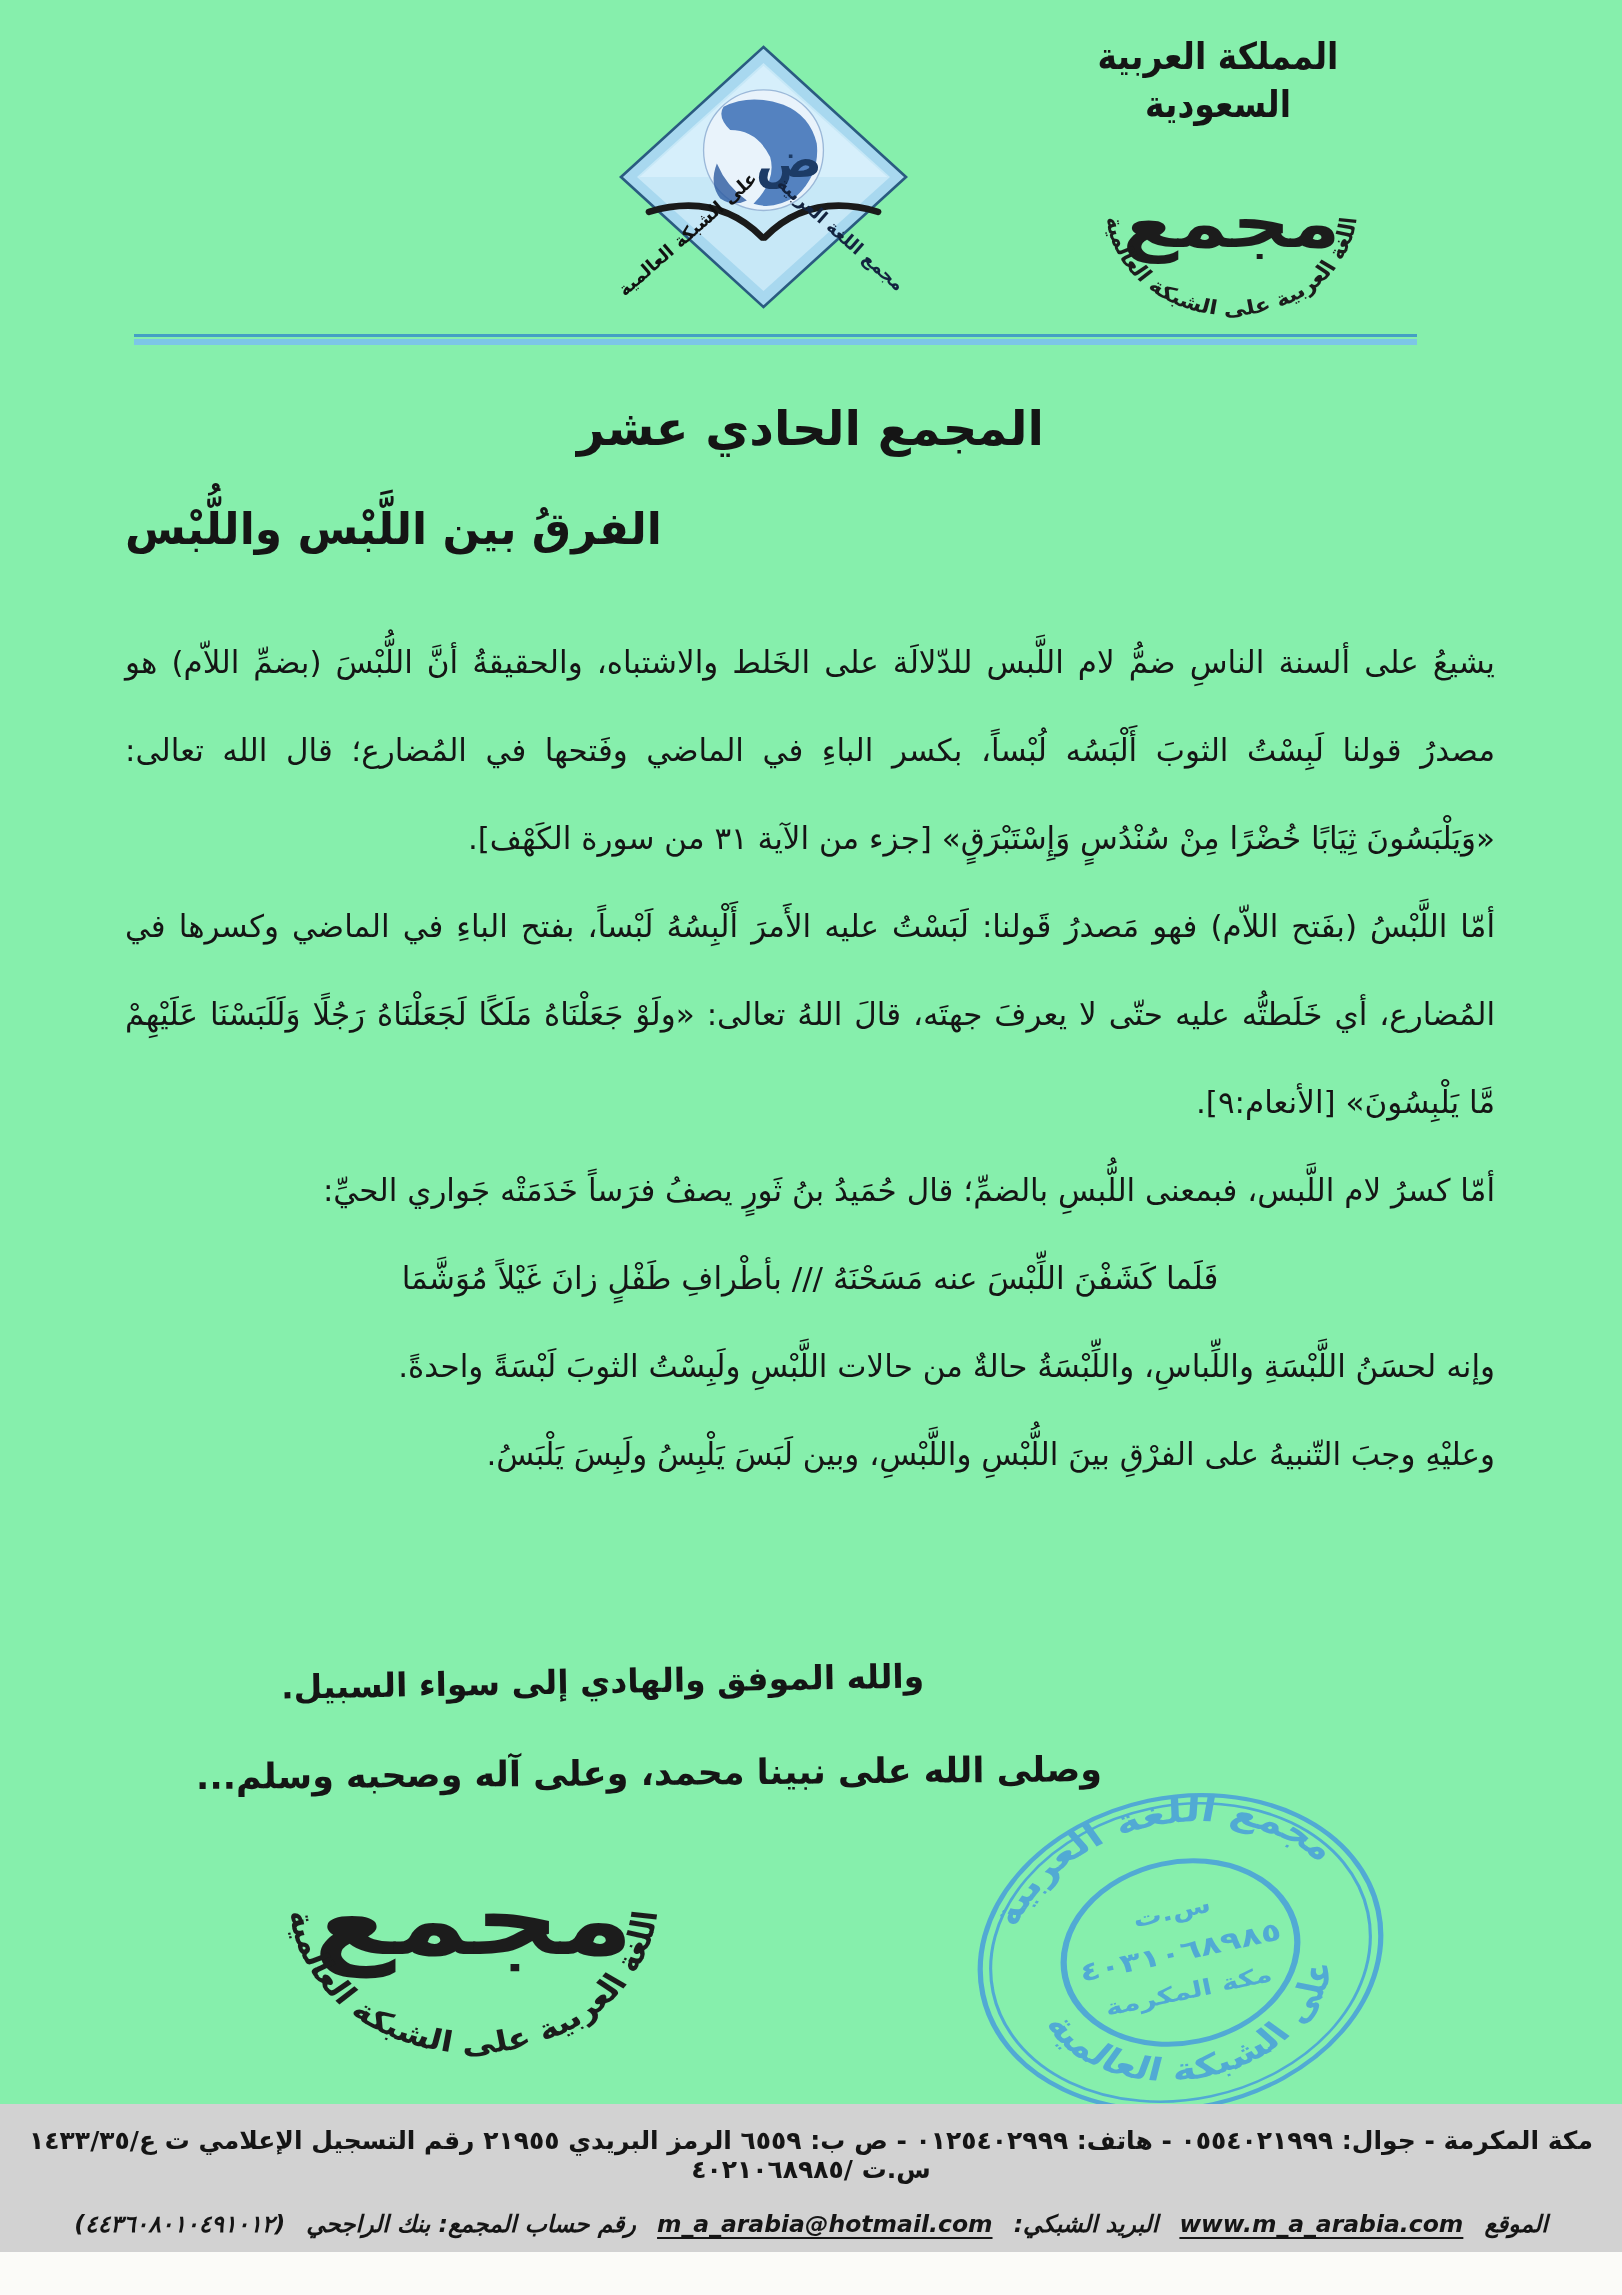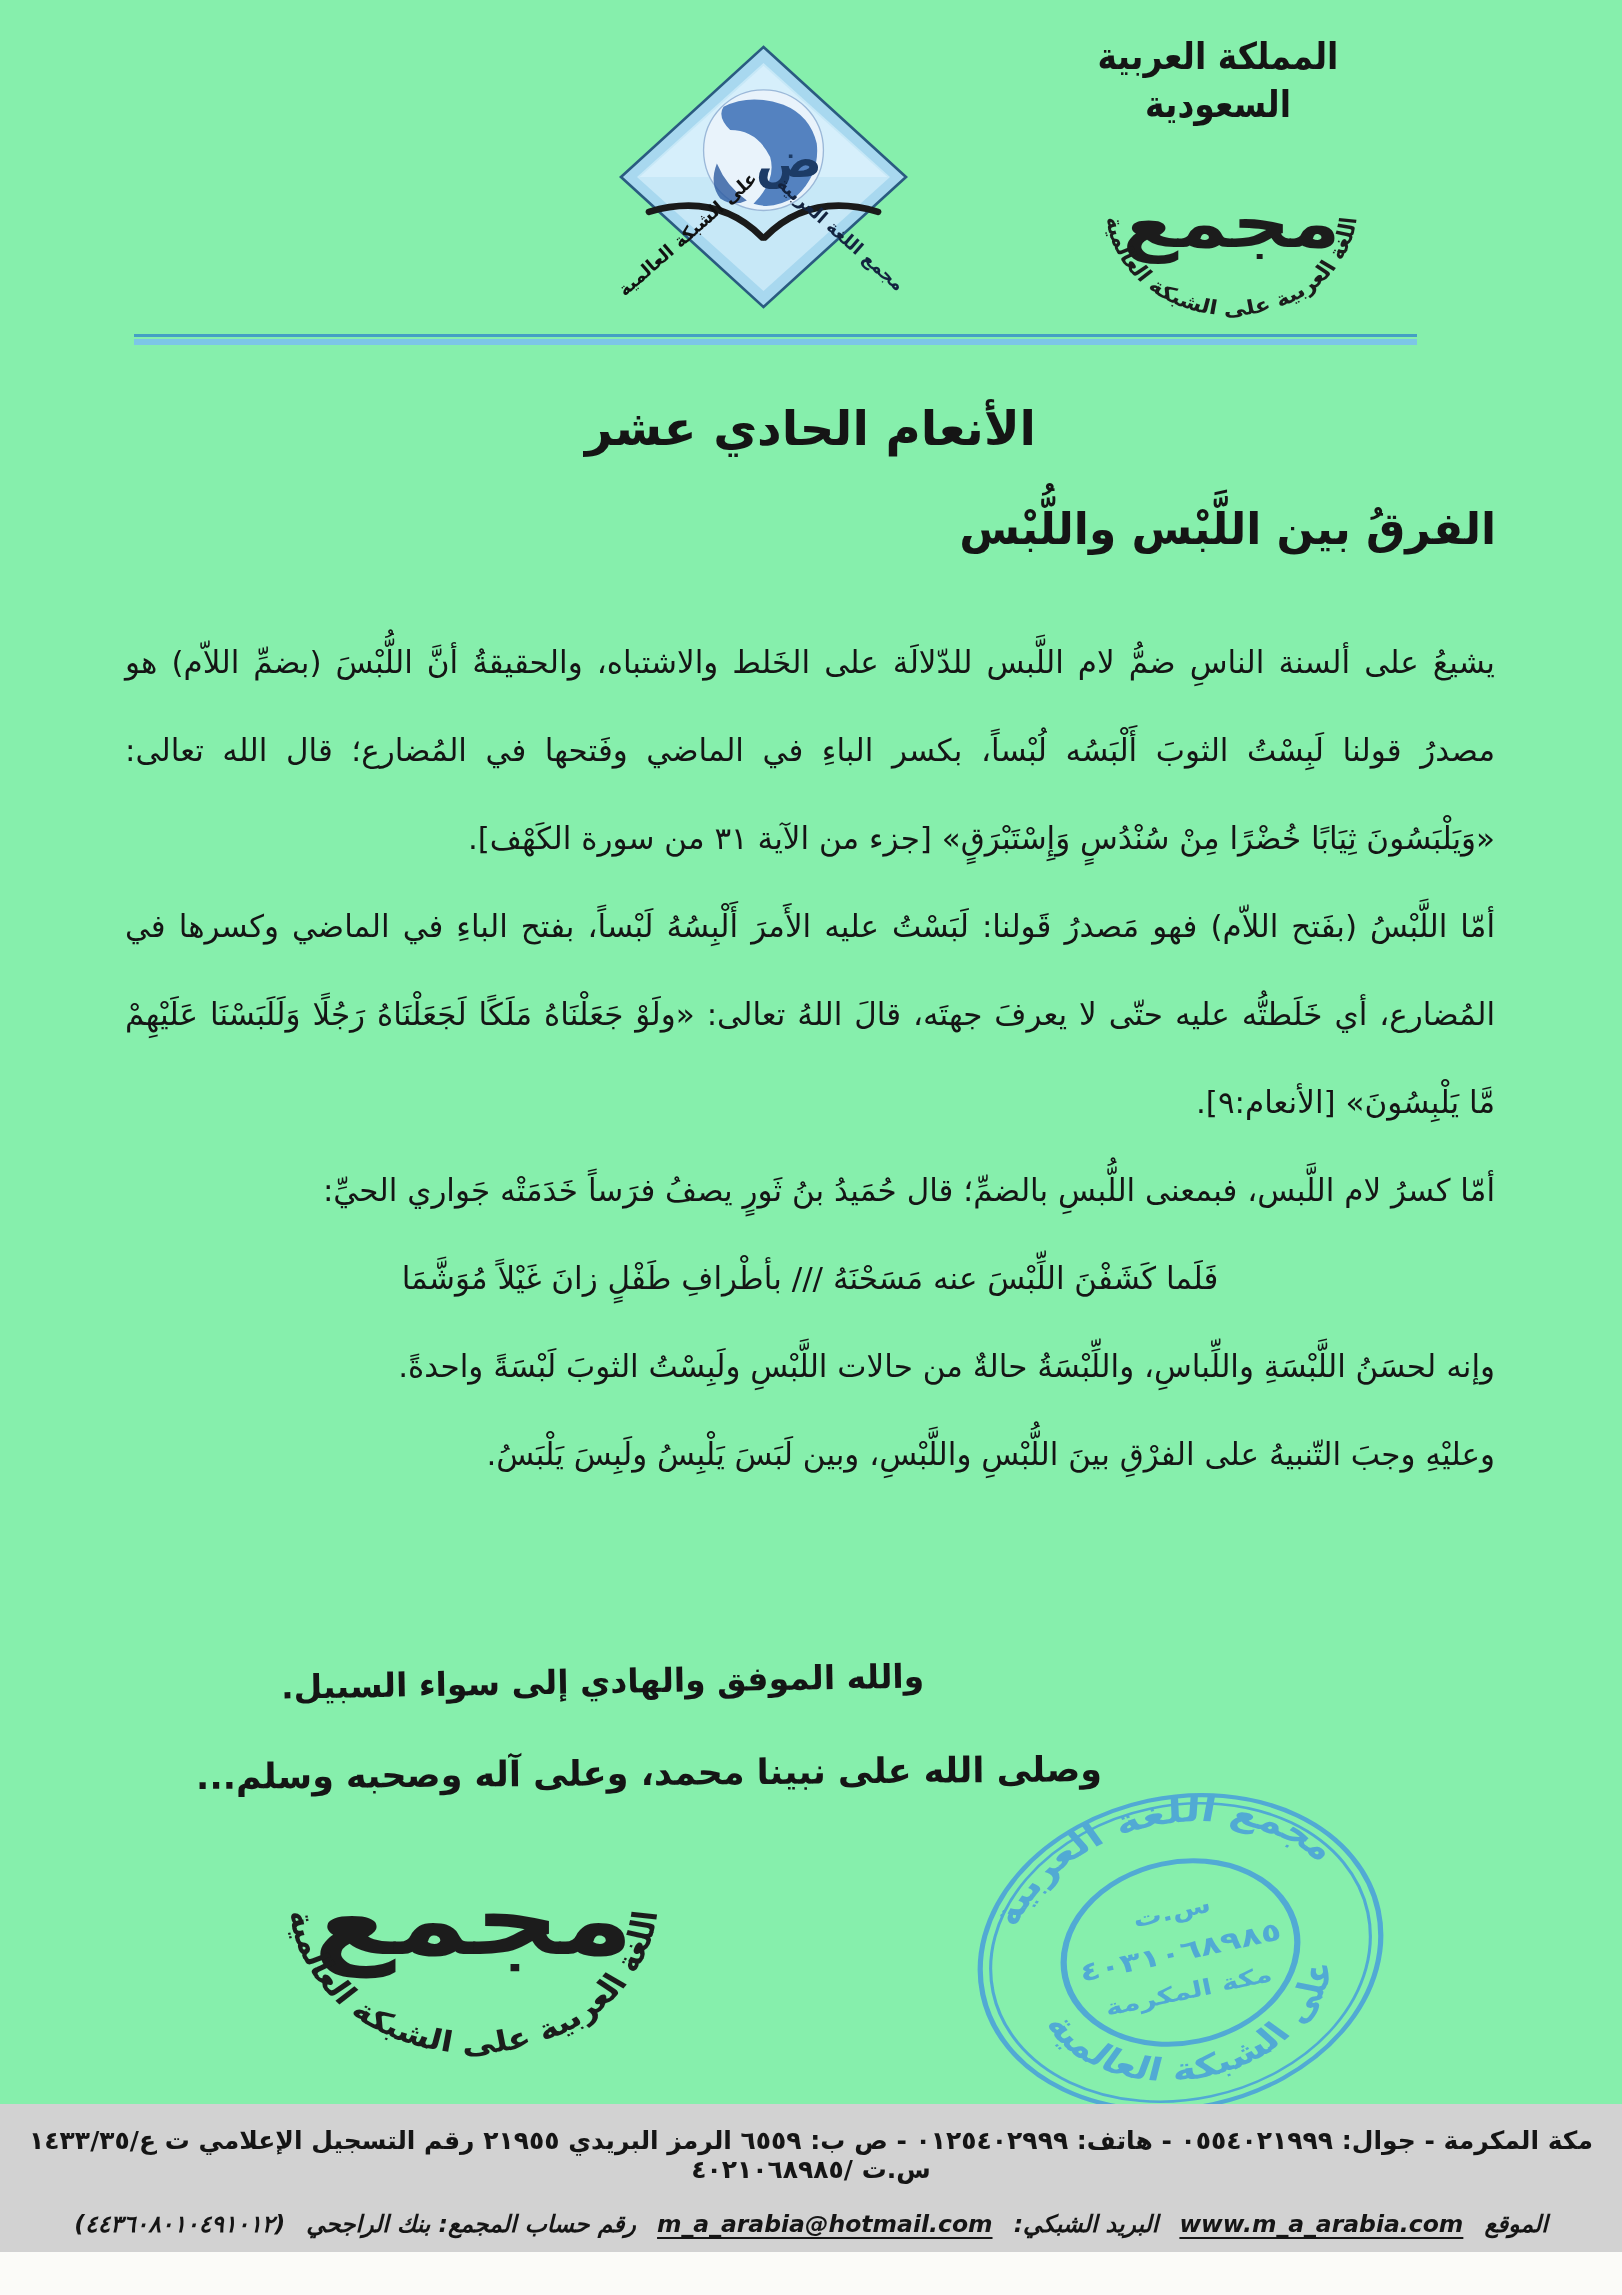--- a/index.html
+++ b/index.html
@@ -18,21 +18,21 @@
   .diamond{position:absolute;left:617px;top:43px;width:293px;height:268px;}
   .diamond text{font-family:"DejaVu Sans",sans-serif;font-weight:bold;}
 
   .rule{position:absolute;left:134px;top:334px;width:1283px;}
   .rule .dark{height:3.3px;background:#44a0c4;}
   .rule .light{height:5.9px;background:#7cc6e6;margin-top:2px;}
 
   
   .title1{position:absolute;left:125px;top:400px;width:1371px;margin:0;text-align:center;
           font-size:48px;font-weight:bold;direction:rtl;}
-  .title2{position:absolute;left:125px;top:503px;width:1371px;margin:0;text-align:right;
+  .title2{position:absolute;left:125px;top:503px;width:1371px;margin:0;text-align:left;
           font-size:44px;font-weight:bold;direction:rtl;}
 
   
   .body-text{position:absolute;left:125px;top:618px;width:1370px;direction:rtl;
              text-align:justify;font-size:31px;line-height:88px;}
   .body-text p{margin:0;}
   .body-text .verse{text-align:center;}
 
   
   .closing1{position:absolute;left:281px;top:1662px;font-size:33px;font-weight:bold;
@@ -80,21 +80,21 @@
     <path d="M 392 252 Q 290 222 222 290" fill="none" stroke="#1a1a1a" stroke-width="10" stroke-linecap="round"></path>
     <text transform="translate(330,292) rotate(41)" font-size="27" fill="#13233f" text-anchor="middle" direction="rtl">مجمع اللغة العربية</text>
     <text transform="translate(112,292) rotate(-41)" font-size="27" fill="#111" text-anchor="middle" direction="rtl">على الشبكة العالمية</text>
   </svg>
 
   <div class="rule">
     <div class="dark"></div>
     <div class="light"></div>
   </div>
 
-  <h1 class="title1">الأنعام الحادي عشر</h1>
+  <h1 class="title1">المجمع الحادي عشر</h1>
   <h2 class="title2">الفرقُ بين اللَّبْس واللُّبْس</h2>
 
   <main class="body-text">
     <p>يشيعُ على ألسنة الناسِ ضمُّ لام اللَّبس للدّلالَة على الخَلط والاشتباه، والحقيقةُ أنَّ اللُّبْسَ (بضمِّ اللاّم) هو مصدرُ قولنا لَبِسْتُ الثوبَ أَلْبَسُه لُبْساً، بكسر الباءِ في الماضي وفَتحها في المُضارع؛ قال الله تعالى: «وَيَلْبَسُونَ ثِيَابًا خُضْرًا مِنْ سُنْدُسٍ وَإِسْتَبْرَقٍ» [جزء من الآية ٣١ من سورة الكَهْف].</p>
     <p>أمّا اللَّبْسُ (بفَتح اللاّم) فهو مَصدرُ قَولنا: لَبَسْتُ عليه الأَمرَ أَلْبِسُهُ لَبْساً، بفتح الباءِ في الماضي وكسرها في المُضارع، أي خَلَطتُّه عليه حتّى لا يعرفَ جهتَه، قالَ اللهُ تعالى: «ولَوْ جَعَلْنَاهُ مَلَكًا لَجَعَلْنَاهُ رَجُلًا وَلَلَبَسْنَا عَلَيْهِمْ مَّا يَلْبِسُونَ» [الأنعام:٩].</p>
     <p>أمّا كسرُ لام اللَّبس، فبمعنى اللُّبسِ بالضمِّ؛ قال حُمَيدُ بنُ ثَورٍ يصفُ فرَساً خَدَمَتْه جَواري الحيِّ:</p>
     <p class="verse">فَلَما كَشَفْنَ اللِّبْسَ عنه مَسَحْنَهُ /// بأطْرافِ طَفْلٍ زانَ غَيْلاً مُوَشَّمَا</p>
     <p>وإنه لحسَنُ اللَّبْسَةِ واللِّباسِ، واللِّبْسَةُ حالةٌ من حالات اللَّبْسِ ولَبِسْتُ الثوبَ لَبْسَةً واحدةً.</p>
     <p>وعليْهِ وجبَ التّنبيهُ على الفرْقِ بينَ اللُّبْسِ واللَّبْسِ، وبين لَبَسَ يَلْبِسُ ولَبِسَ يَلْبَسُ.</p>
   </main>

